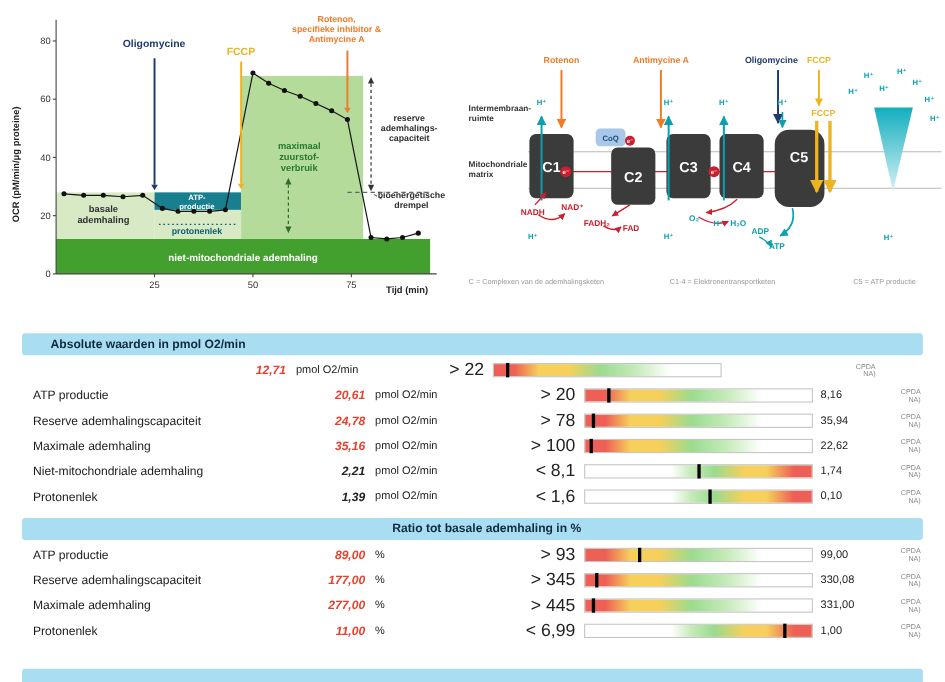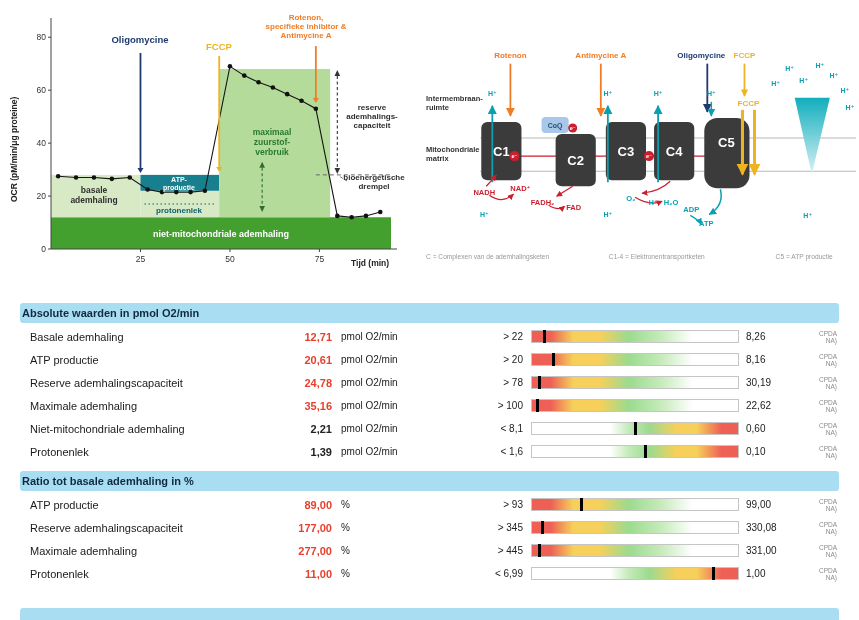--- a/index.html
+++ b/index.html
@@ -33,30 +33,30 @@
   .d-complex{font-size:13px;font-weight:bold;fill:#fff;text-anchor:middle;}
   .d-coq{font-size:7px;font-weight:bold;fill:#1f4e79;text-anchor:middle;}
   .d-red{font-size:7.5px;font-weight:bold;fill:var(--red);text-anchor:middle;}
   .d-teal{font-size:7.5px;font-weight:bold;fill:var(--teal);text-anchor:middle;}
   .d-h{font-size:7px;font-weight:bold;fill:var(--teal);text-anchor:middle;}
   .d-cap{font-size:6.6px;fill:#999;}
   .d-e{font-size:5.5px;font-weight:bold;fill:#fff;text-anchor:middle;}
 
   
   .table-wrap{position:absolute;left:20px;top:303px;width:819px;}
-  .sec-header{height:20px;background:var(--header_blue);border-radius:3px;display:flex;align-items:center;padding-left:2px;font-size:11px;font-weight:bold;color:#0f2a40;}
-  .sec2{margin-top:6px;}
+  .sec-header{height:20px;background:var(--header_blue);border-radius:3px;display:flex;align-items:center;padding-left:26px;font-size:11px;font-weight:bold;color:#0f2a40;}
+  .sec2{margin-top:6px;justify-content:center;}
   .rows{padding:2px 0;}
   .t-row{display:grid;grid-template-columns:240px 72px 108px 83px 217px 58px 1fr;align-items:center;height:23px;}
   .t-name{padding-left:10px;font-size:11px;color:#1a1a1a;}
-  .t-val{text-align:right;font-size:11px;font-weight:bold;color:#222;}
+  .t-val{text-align:right;font-size:11px;font-weight:bold;color:#222;font-style:italic;}
   .flag-red{color:var(--value_red);}
   .flag-black{color:#222;}
   .t-unit{padding-left:9px;font-size:10px;color:#222;}
-  .t-ref{text-align:right;font-size:10px;color:#222;}
+  .t-ref{text-align:right;font-size:16px;color:#222;}
   .t-bar{position:relative;height:13px;margin-left:8px;width:208px;border:1px solid #c5c5c5;background:#fff;}
   .bar-gt{background:linear-gradient(90deg,#ee6055 0%,#ee6055 9%,#f6d05a 20%,#f6d05a 33%,#9bdb8f 47%,#c4eab8 62%,#fff 78%,#fff 100%);}
   .bar-lt{background:linear-gradient(90deg,#fff 0%,#fff 38%,#c4eab8 47%,#9bdb8f 57%,#f6d05a 70%,#f6d05a 80%,#ee6055 92%,#ee6055 100%);}
   .t-marker{position:absolute;top:-1px;bottom:-1px;width:3px;background:#000;}
   .t-res{padding-left:6px;font-size:10px;color:#222;}
   .t-note{justify-self:end;text-align:right;font-size:6.5px;line-height:7px;color:#8a8a8a;padding-right:2px;}
   .t-note span{display:block;}
   .bottom-bar{position:absolute;left:20px;bottom:0;width:819px;height:12px;background:var(--header_blue);border-radius:3px 3px 0 0;}
 </style>
 </head>
@@ -294,21 +294,20 @@
   </div>
 
   <div class="table-wrap">
 
     <div class="sec-header">
       <span>Absolute waarden in pmol O2/min</span>
     </div>
     <div class="rows">
 
       <div class="t-row">
-        <div class="t-name">Basale ademhaling</div>
         <div class="t-val flag-red">12,71</div>
         <div class="t-unit">pmol O2/min</div>
         <div class="t-ref">&gt; 22</div>
         <div class="t-bar bar-gt">
             <div class="t-marker" style="left: calc(6% - 1px);"></div>
           </div>
         <div class="t-res">8,26</div>
         <div class="t-note">
             <span>CPDA</span>
             <span>NA)</span>
@@ -331,21 +330,21 @@
       </div>
 
       <div class="t-row">
         <div class="t-name">Reserve ademhalingscapaciteit</div>
         <div class="t-val flag-red">24,78</div>
         <div class="t-unit">pmol O2/min</div>
         <div class="t-ref">&gt; 78</div>
         <div class="t-bar bar-gt">
             <div class="t-marker" style="left: calc(3.5% - 1px);"></div>
           </div>
-        <div class="t-res">30,19</div>
+        <div class="t-res">35,94</div>
         <div class="t-note">
             <span>CPDA</span>
             <span>NA)</span>
           </div>
       </div>
 
       <div class="t-row">
         <div class="t-name">Maximale ademhaling</div>
         <div class="t-val flag-red">35,16</div>
         <div class="t-unit">pmol O2/min</div>
@@ -361,21 +360,21 @@
       </div>
 
       <div class="t-row">
         <div class="t-name">Niet-mitochondriale ademhaling</div>
         <div class="t-val flag-black">2,21</div>
         <div class="t-unit">pmol O2/min</div>
         <div class="t-ref">&lt; 8,1</div>
         <div class="t-bar bar-lt">
             <div class="t-marker" style="left: calc(50% - 1px);"></div>
           </div>
-        <div class="t-res">0,60</div>
+        <div class="t-res">1,74</div>
         <div class="t-note">
             <span>CPDA</span>
             <span>NA)</span>
           </div>
       </div>
 
       <div class="t-row">
         <div class="t-name">Protonenlek</div>
         <div class="t-val flag-black">1,39</div>
         <div class="t-unit">pmol O2/min</div>

